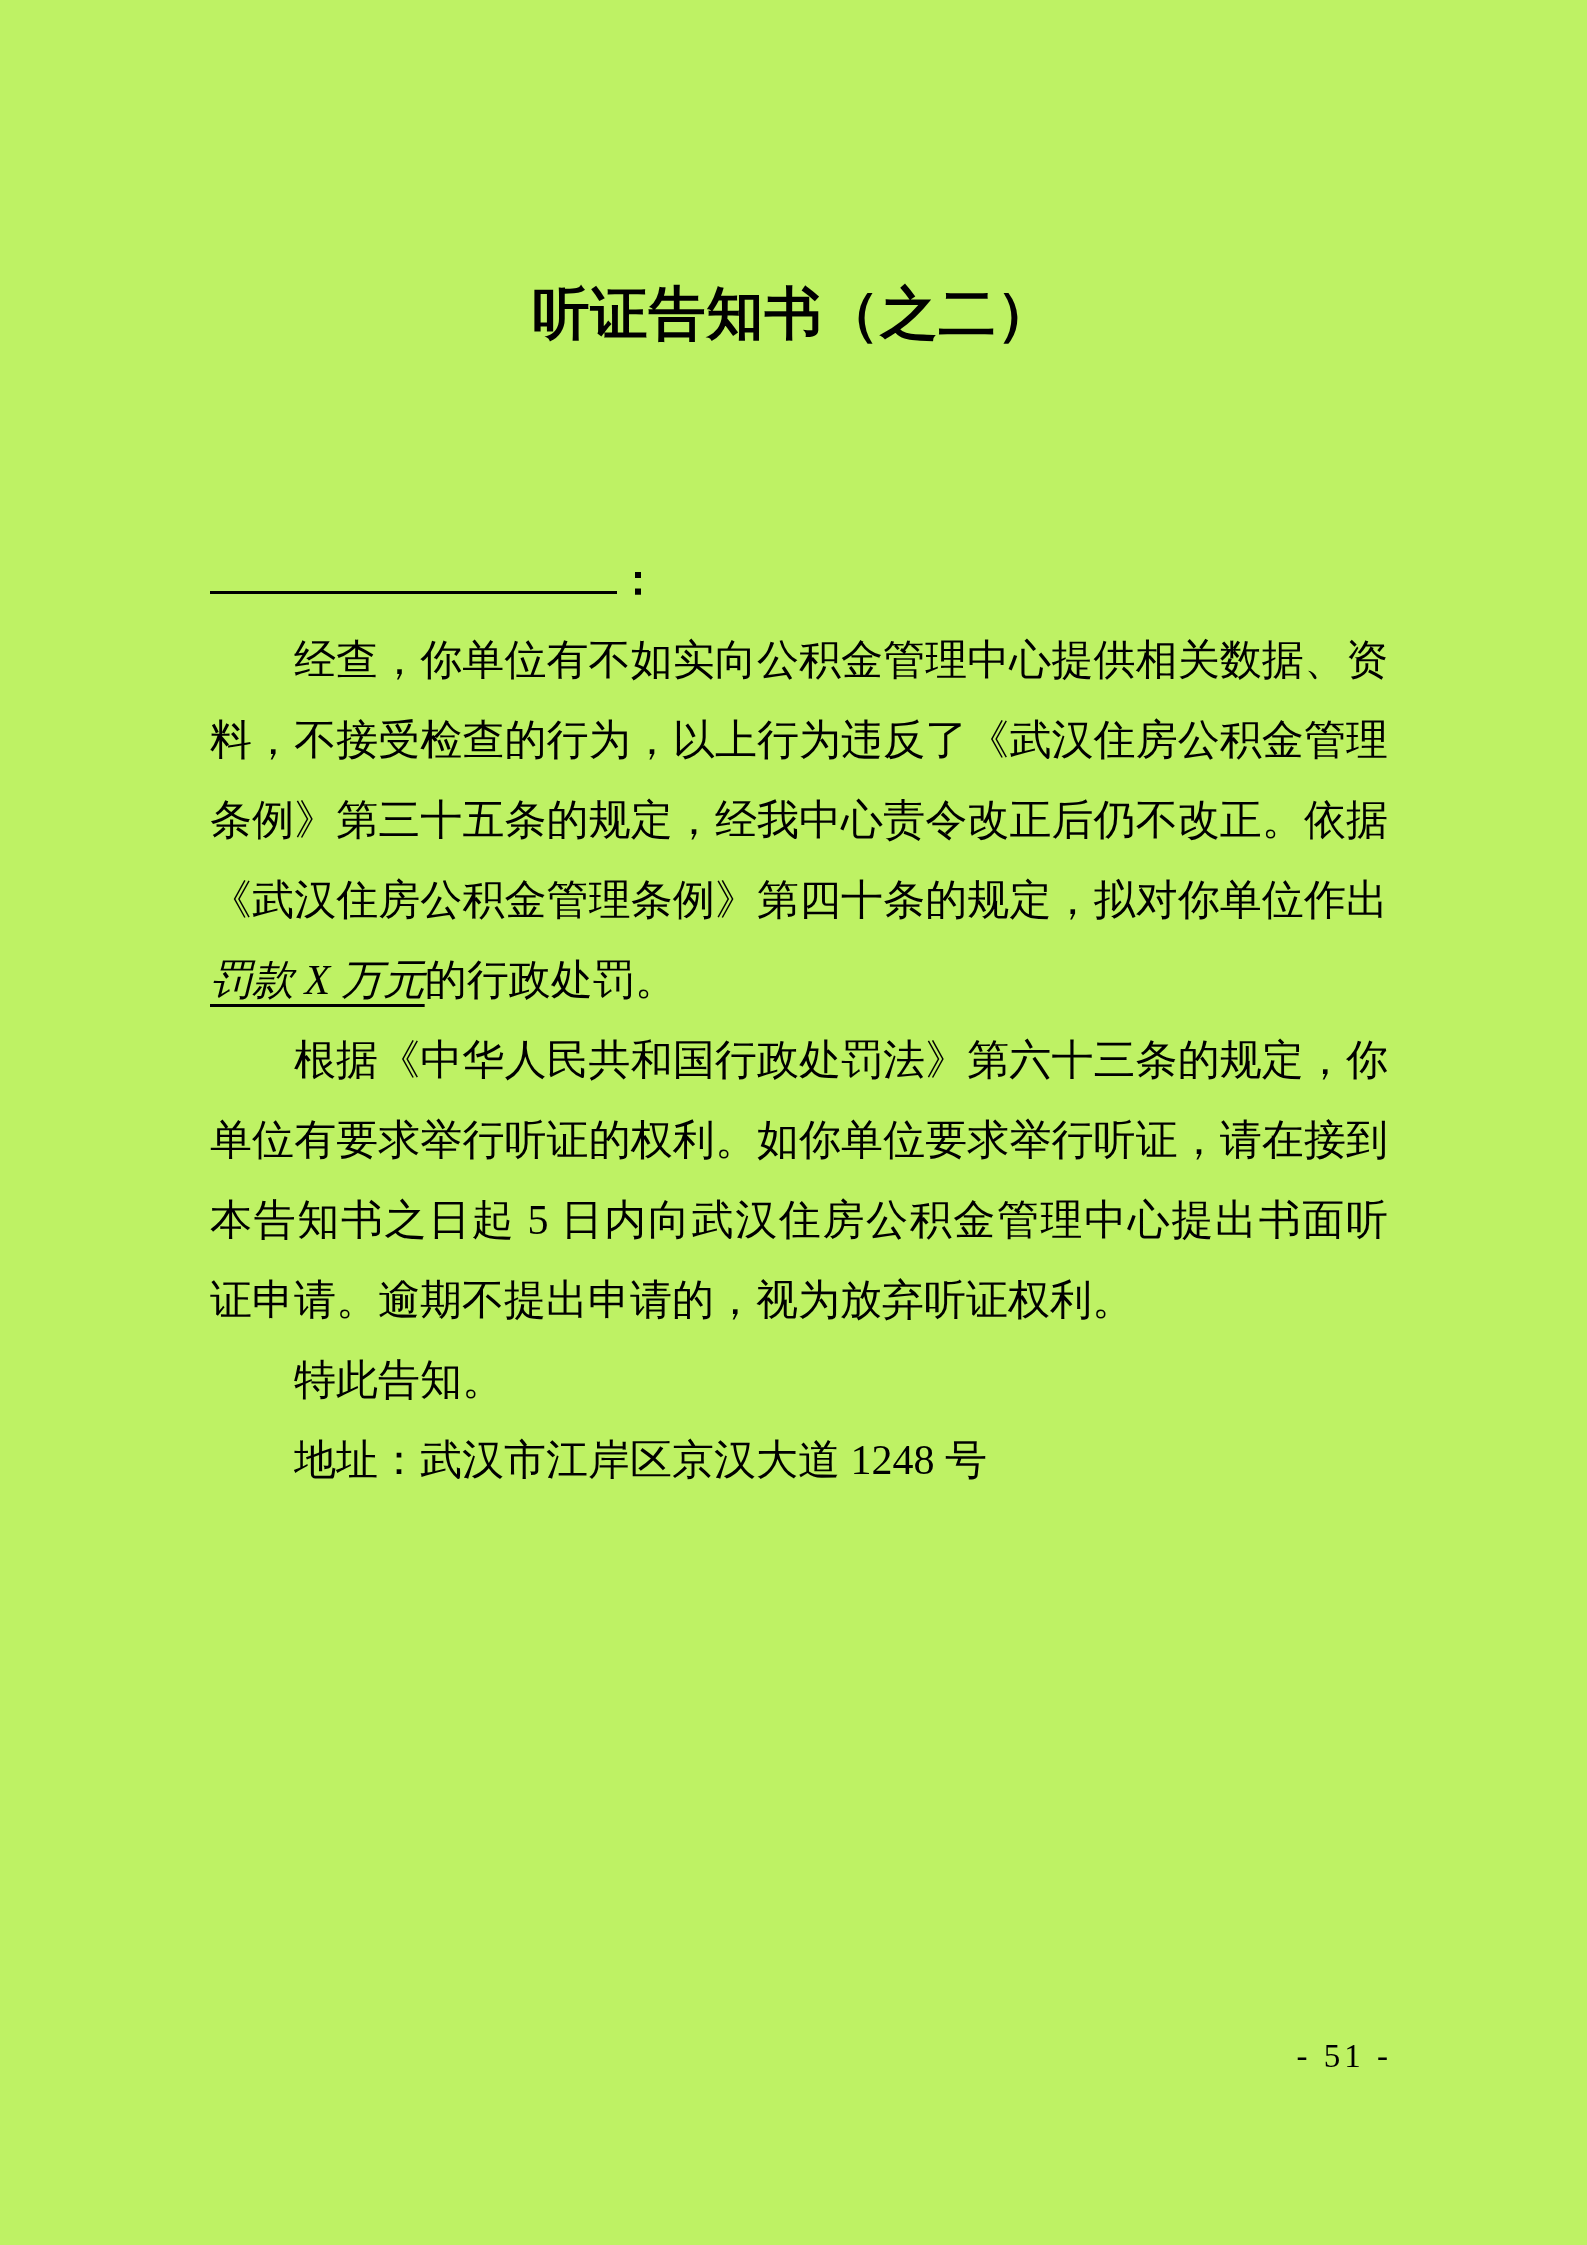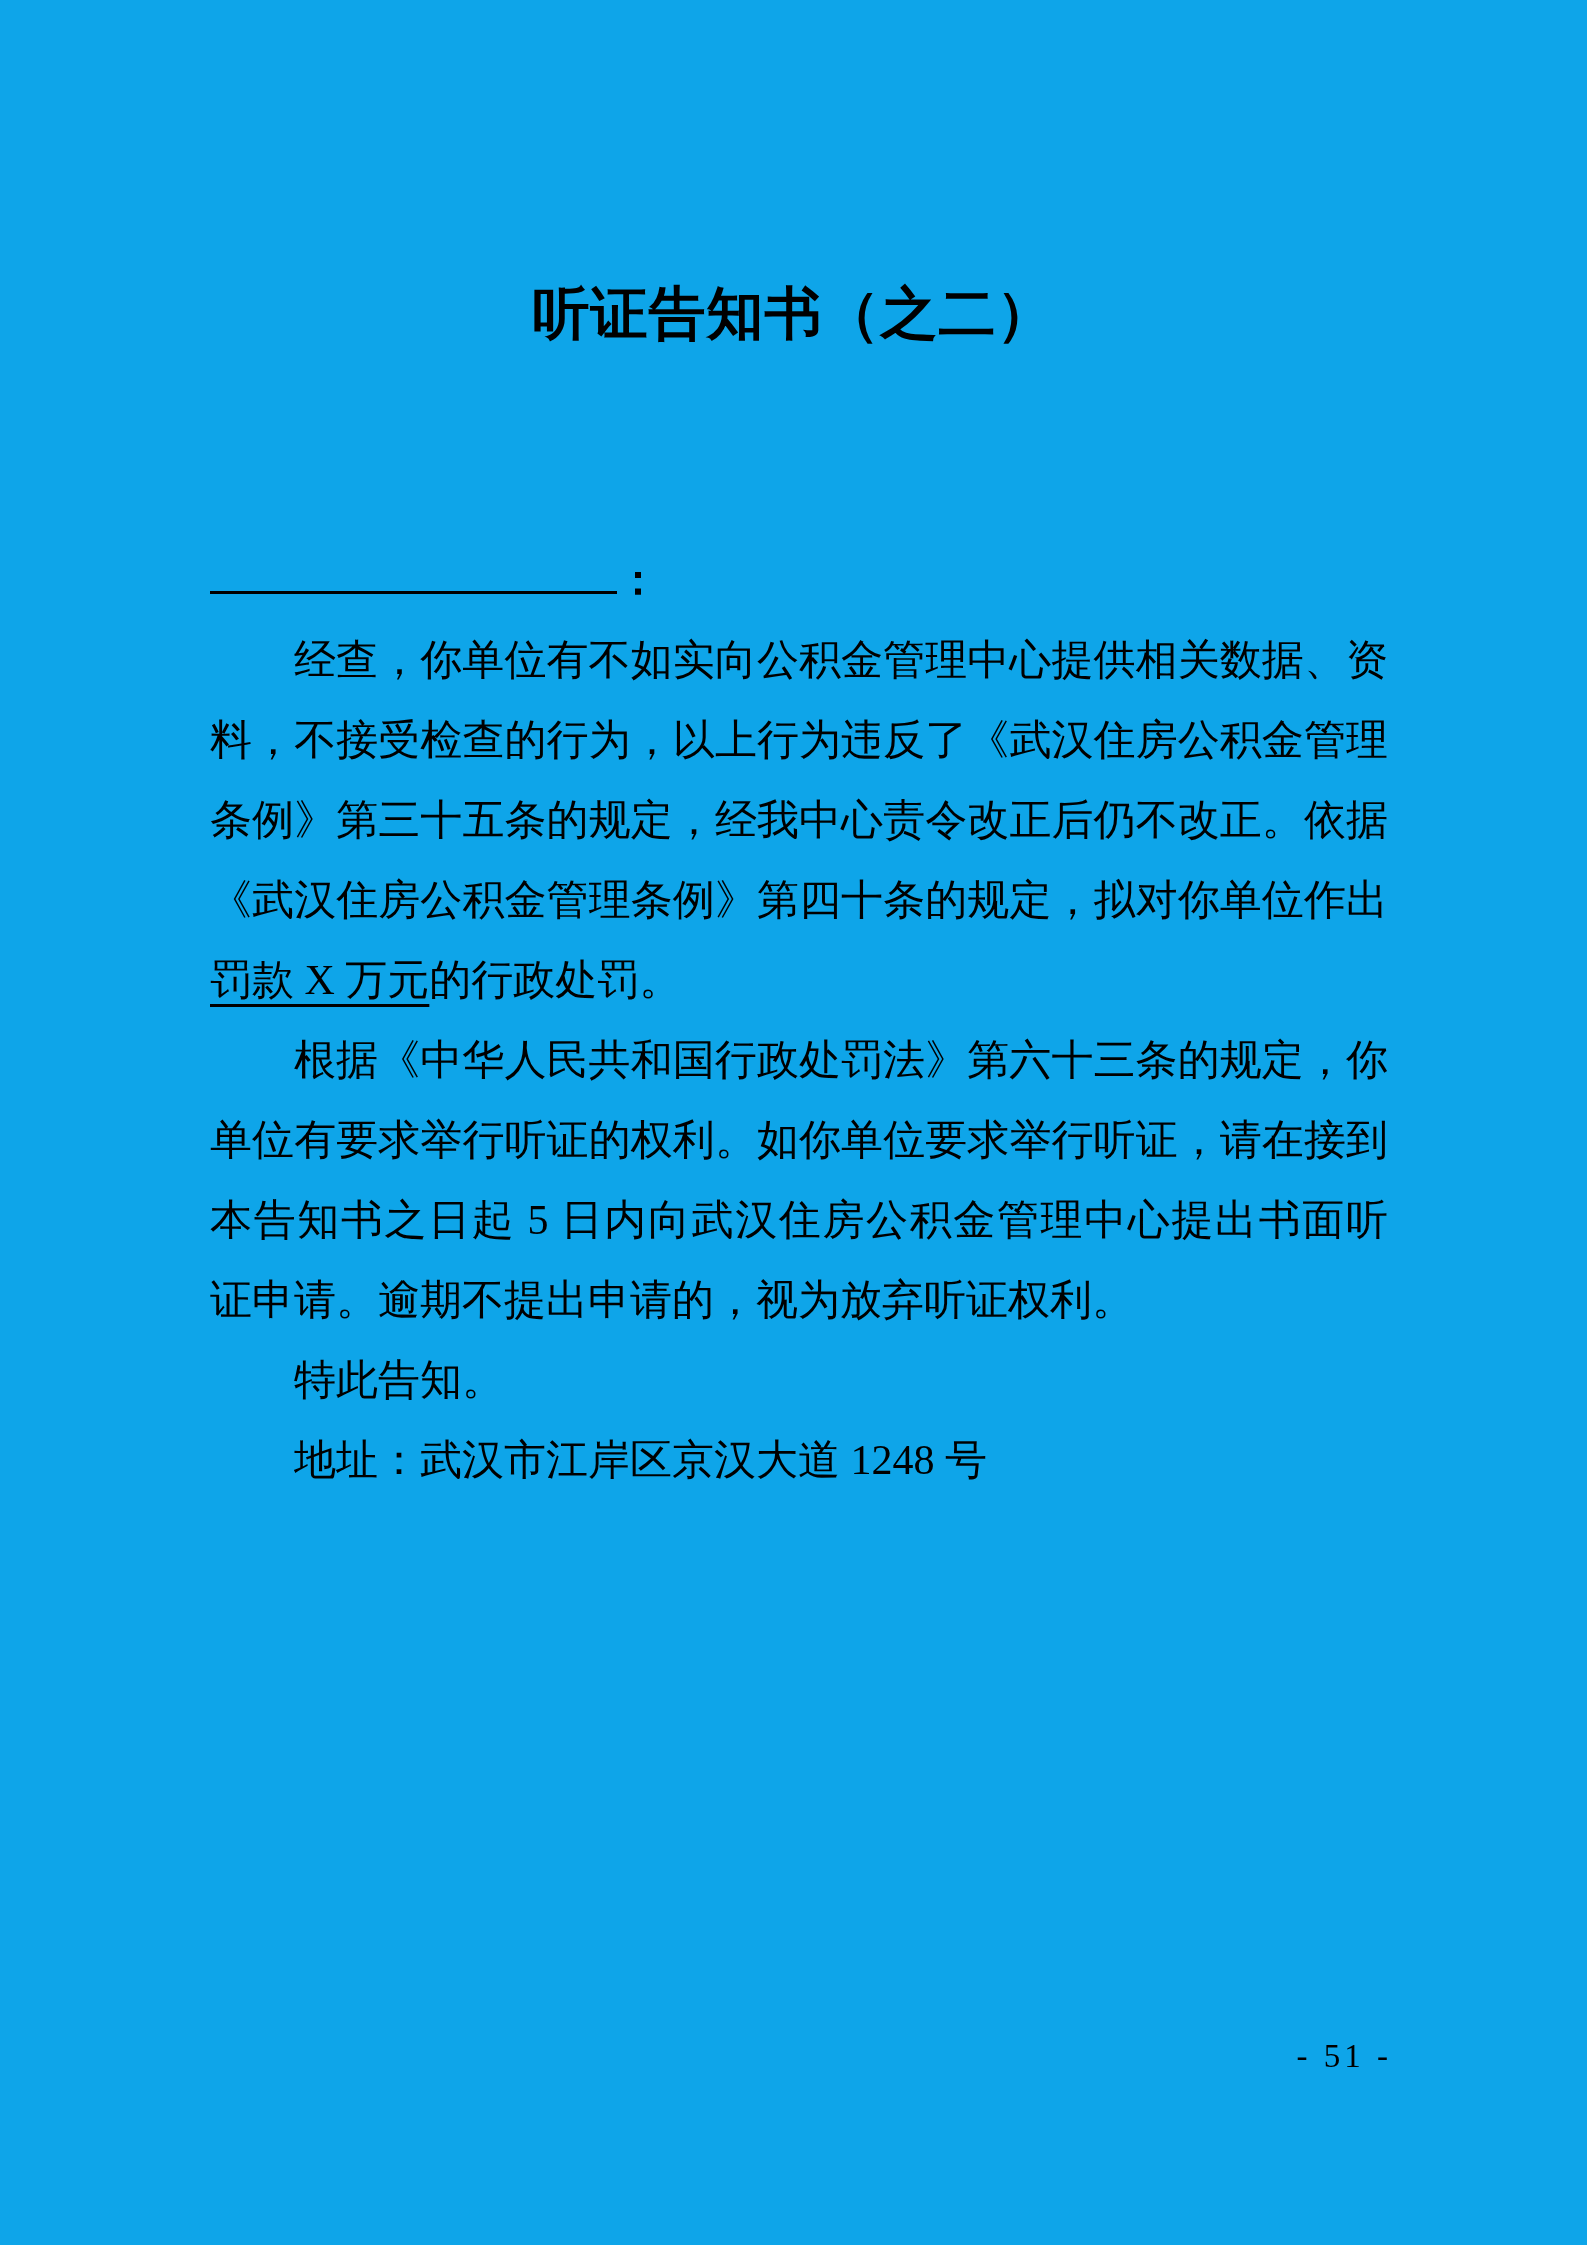--- a/index.html
+++ b/index.html
@@ -5,21 +5,21 @@
   html, body {
     margin: 0;
     padding: 0;
     background: #ffffff;
   }
   .page {
     position: relative;
     width: 1587px;
     height: 2245px;
     margin: 0 auto;
-    background: #0ea5e9;
+    background: #bef264;
     color: #000000;
     font-family: "Liberation Serif", "DejaVu Serif", serif;
     overflow: hidden;
   }
   .doc-title {
     position: absolute;
     top: 278px;
     left: 0;
     width: 100%;
     margin: 0;
@@ -63,20 +63,21 @@
     height: 1em;
     border-bottom: 3px solid #000000;
   }
   .colon {
     font-weight: bold;
   }
   .u {
     text-decoration: underline;
     text-decoration-thickness: 3px;
     text-underline-offset: 10px;
+    font-style: italic;
   }
   .sig-org {
     position: absolute;
     top: 1745px;
     left: 828px;
     font-size: 43px;
     line-height: 50px;
     letter-spacing: 1px;
   }
   .sig-date {

